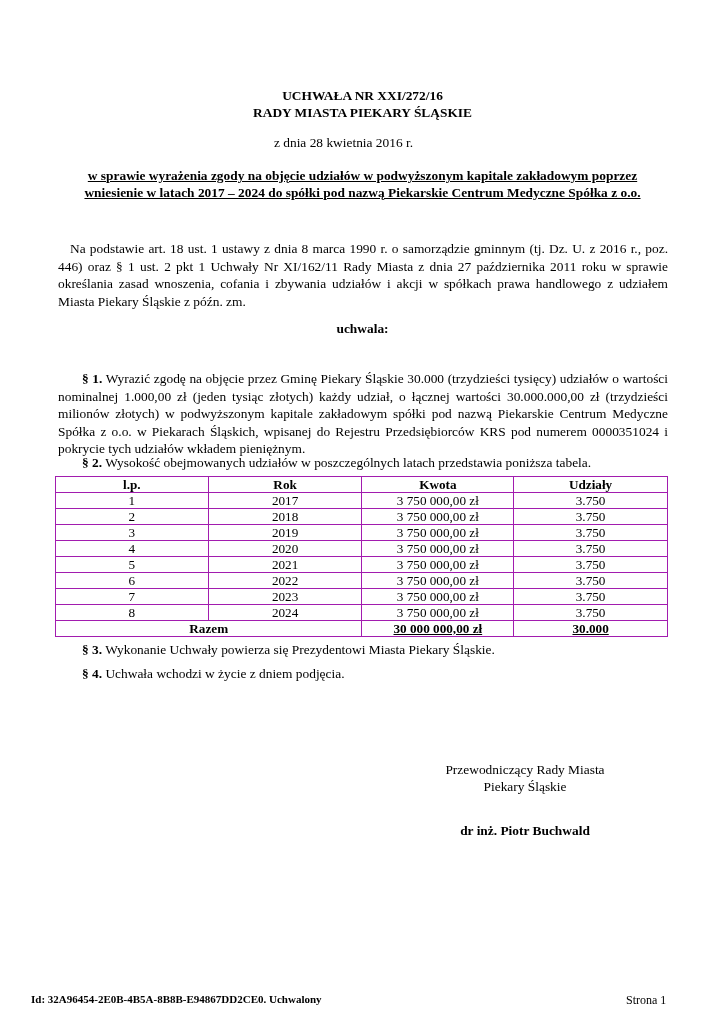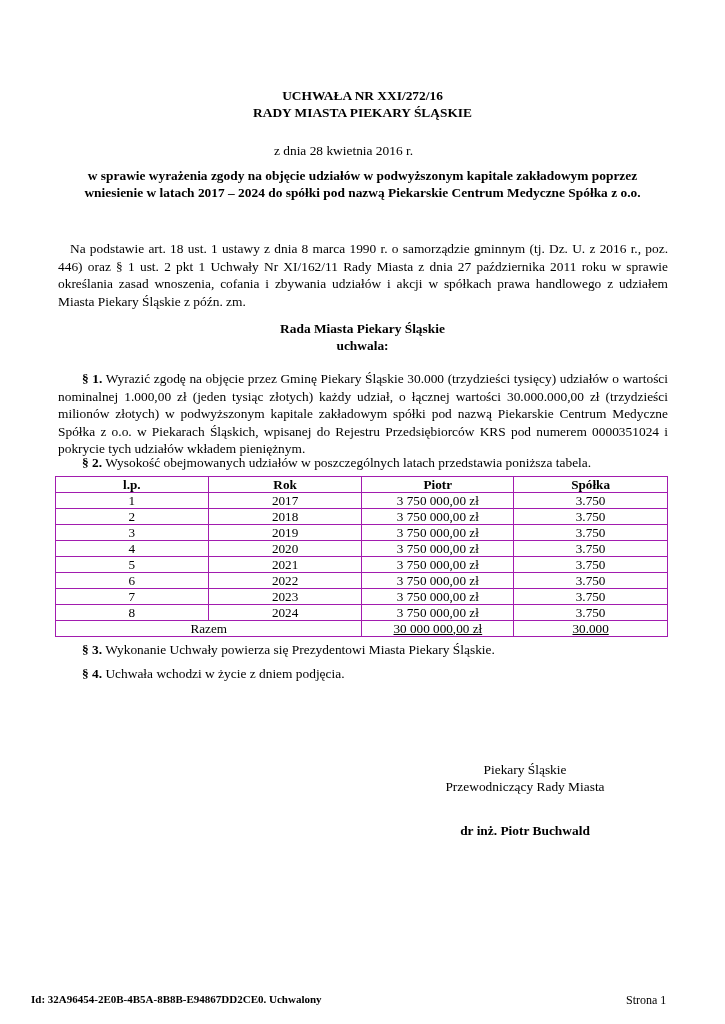--- a/index.html
+++ b/index.html
@@ -4,36 +4,36 @@
 <style>
   html, body { margin: 0; padding: 0; background: #ffffff; }
   body {
     width: 725px; height: 1024px; position: relative; overflow: hidden;
     font-family: "Liberation Serif", serif; color: #000; font-size: 13.4px;
   }
   .abs { position: absolute; }
   .center { text-align: center; }
   .bold { font-weight: bold; }
   .title-block { left: 0; width: 725px; top: 87px; line-height: 17px; }
-  .date { left: 0; width: 687px; top: 135px; margin-top: 8px; }
-  .subject { left: 60px; width: 605px; top: 167px; line-height: 17px; }
+  .date { left: 0; width: 687px; top: 135px; }
+  .subject { left: 60px; width: 605px; top: 167px; line-height: 17px; text-decoration: underline; }
   .preamble { left: 58px; width: 610px; top: 240px; line-height: 17.5px; text-align: justify; text-indent: 12px; }
   .council { left: 0; width: 725px; top: 320px; line-height: 17px; }
   .par1 { left: 58px; width: 610px; top: 370px; line-height: 17.5px; text-align: justify; text-indent: 24px; }
   .par2 { left: 82px; top: 455px; }
   table.shares {
     position: absolute; left: 55px; top: 476px; width: 613px;
     border-collapse: collapse; font-size: 13.2px;
   }
   table.shares td, table.shares th {
     border: 1px solid #a21caf; text-align: center; height: 15px; padding: 0; line-height: 14px;
   }
   table.shares { border: 1.5px solid #333; }
   table.shares th { font-weight: bold; }
-  .total td { font-weight: normal; }
+  .total td { font-weight: bold; }
   .ul { text-decoration: underline; margin-top: 18px; }
   .par3 { left: 82px; top: 642px; }
   .par4 { left: 82px; top: 666px; }
   .sig { left: 400px; width: 250px; top: 761px; line-height: 17px; }
   .signer { left: 400px; width: 250px; top: 823px; }
   .footer-id { left: 31px; top: 993px; font-size: 11px; font-weight: bold; }
   .footer-page { left: 626px; top: 993px; font-size: 12px; }
 </style>
 </head>
 <body>
@@ -46,41 +46,40 @@
 <div class="abs date center">z dnia 28 kwietnia 2016 r.</div>
 
 <div class="abs subject center bold">
   <div>w sprawie wyrażenia zgody na objęcie udziałów w podwyższonym kapitale zakładowym poprzez</div>
   <div>wniesienie w latach 2017 – 2024 do spółki pod nazwą Piekarskie Centrum Medyczne Spółka z o.o.</div>
 </div>
 
 <div class="abs preamble">Na podstawie art. 18 ust. 1 ustawy z dnia 8 marca 1990 r. o samorządzie gminnym (tj. Dz. U. z 2016 r., poz. 446) oraz § 1 ust. 2 pkt 1 Uchwały Nr XI/162/11 Rady Miasta z dnia 27 października 2011 roku w sprawie określania zasad wnoszenia, cofania i zbywania udziałów i akcji w spółkach prawa handlowego z udziałem Miasta Piekary Śląskie z późn. zm.</div>
 
 <div class="abs council center bold">
-  <div>Rada Miasta Piekary Śląskie</div>
   <div>uchwala:</div>
 </div>
 
 <div class="abs par1"><span class="bold">§ 1.</span><span> Wyrazić zgodę na objęcie przez Gminę Piekary Śląskie 30.000 (trzydzieści tysięcy) udziałów o wartości nominalnej 1.000,00 zł (jeden tysiąc złotych) każdy udział, o łącznej wartości 30.000.000,00 zł (trzydzieści milionów złotych) w podwyższonym kapitale zakładowym spółki pod nazwą Piekarskie Centrum Medyczne Spółka z o.o. w Piekarach Śląskich, wpisanej do Rejestru Przedsiębiorców KRS pod numerem 0000351024 i pokrycie tych udziałów wkładem pieniężnym.</span></div>
 
 <div class="abs par2"><span class="bold">§ 2.</span><span> Wysokość obejmowanych udziałów w poszczególnych latach przedstawia poniższa tabela.</span></div>
 
 <table class="shares">
   <colgroup>
     <col style="width:153px">
       <col style="width:154px">
       <col style="width:152px">
       <col style="width:154px">
   </colgroup>
   <tbody>
       <tr>
     <th>l.p.</th>
     <th>Rok</th>
-    <th>Piotr</th>
-    <th>Spółka</th>
+    <th>Kwota</th>
+    <th>Udziały</th>
   </tr>
   <tr>
     <td>1</td>
     <td>2017</td>
     <td>3 750 000,00 zł</td>
     <td>3.750</td>
   </tr>
   <tr>
     <td>2</td>
     <td>2018</td>
@@ -129,20 +128,20 @@
     <td><span class="ul">30.000</span></td>
   </tr>
 </tbody>
   </table>
 
 <div class="abs par3"><span class="bold">§ 3.</span><span> Wykonanie Uchwały powierza się Prezydentowi Miasta Piekary Śląskie.</span></div>
 
 <div class="abs par4"><span class="bold">§ 4.</span><span> Uchwała wchodzi w życie z dniem podjęcia.</span></div>
 
 <div class="abs sig center">
+  <div>Przewodniczący Rady Miasta</div>
   <div>Piekary Śląskie</div>
-  <div>Przewodniczący Rady Miasta</div>
 </div>
 
 <div class="abs signer center bold">dr inż. Piotr Buchwald</div>
 
 <div class="abs footer-id">Id: 32A96454-2E0B-4B5A-8B8B-E94867DD2CE0. Uchwalony</div>
 <div class="abs footer-page">Strona 1</div>
 
 </body></html>

